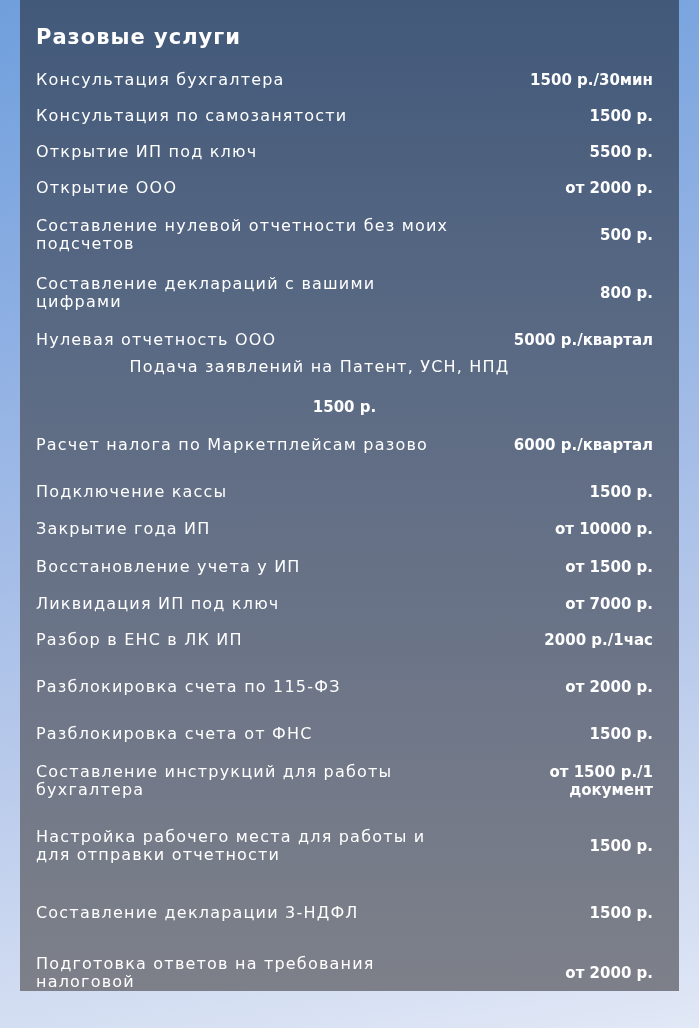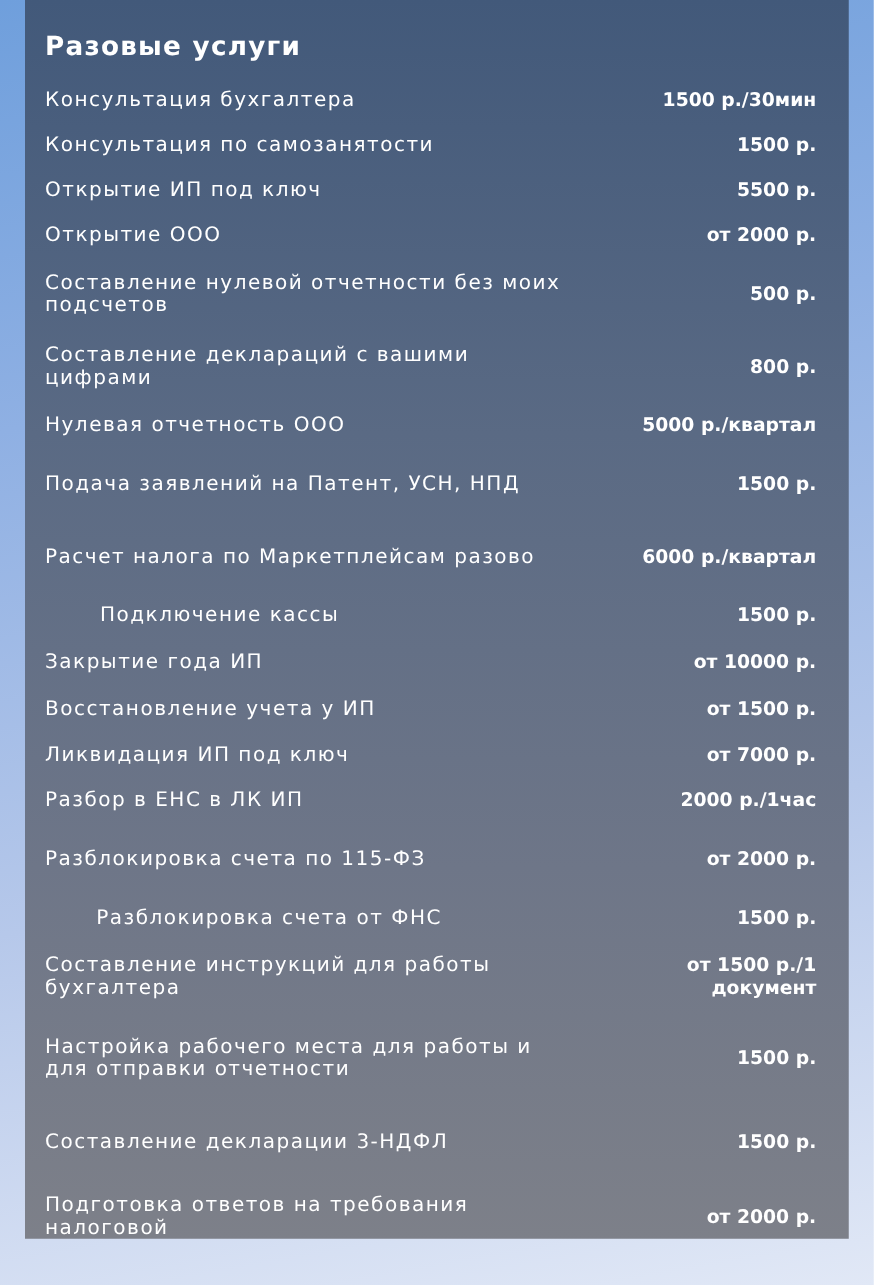--- a/index.html
+++ b/index.html
@@ -54,29 +54,29 @@
         <div class="price">500 р.</div>
       </div>
       <div class="row" style="height: 58px;">
         <div class="name">Составление деклараций с вашими цифрами</div>
         <div class="price">800 р.</div>
       </div>
       <div class="row" style="height: 36px; justify-content: space-between;">
         <div class="name">Нулевая отчетность ООО</div>
         <div class="price">5000 р./квартал</div>
       </div>
-      <div class="row" style="height: 58px;">
+      <div class="row" style="height: 58px; flex-direction: column;">
         <div class="name">Подача заявлений на Патент, УСН, НПД</div>
         <div class="price">1500 р.</div>
       </div>
       <div class="row" style="height: 58px;">
         <div class="name">Расчет налога по Маркетплейсам разово</div>
         <div class="price">6000 р./квартал</div>
       </div>
-      <div class="row" style="height: 36px; margin-left: 44px;">
+      <div class="row" style="height: 36px;">
         <div class="name">Подключение кассы</div>
         <div class="price">1500 р.</div>
       </div>
       <div class="row" style="height: 38px; align-items: center;">
         <div class="name">Закрытие года ИП</div>
         <div class="price">от 10000 р.</div>
       </div>
       <div class="row" style="height: 38px;">
         <div class="name">Восстановление учета у ИП</div>
         <div class="price">от 1500 р.</div>
@@ -86,21 +86,21 @@
         <div class="price">от 7000 р.</div>
       </div>
       <div class="row" style="height: 36px;">
         <div class="name">Разбор в ЕНС в ЛК ИП</div>
         <div class="price">2000 р./1час</div>
       </div>
       <div class="row" style="height: 58px;">
         <div class="name">Разблокировка счета по 115-ФЗ</div>
         <div class="price">от 2000 р.</div>
       </div>
-      <div class="row" style="height: 36px; margin-left: 41px;">
+      <div class="row" style="height: 36px;">
         <div class="name">Разблокировка счета от ФНС</div>
         <div class="price">1500 р.</div>
       </div>
       <div class="row" style="height: 58px;">
         <div class="name">Составление инструкций для работы бухгалтера</div>
         <div class="price">от 1500 р./1
 документ</div>
       </div>
       <div class="row" style="height: 72px;">
         <div class="name">Настройка рабочего места для работы и для отправки отчетности</div>

